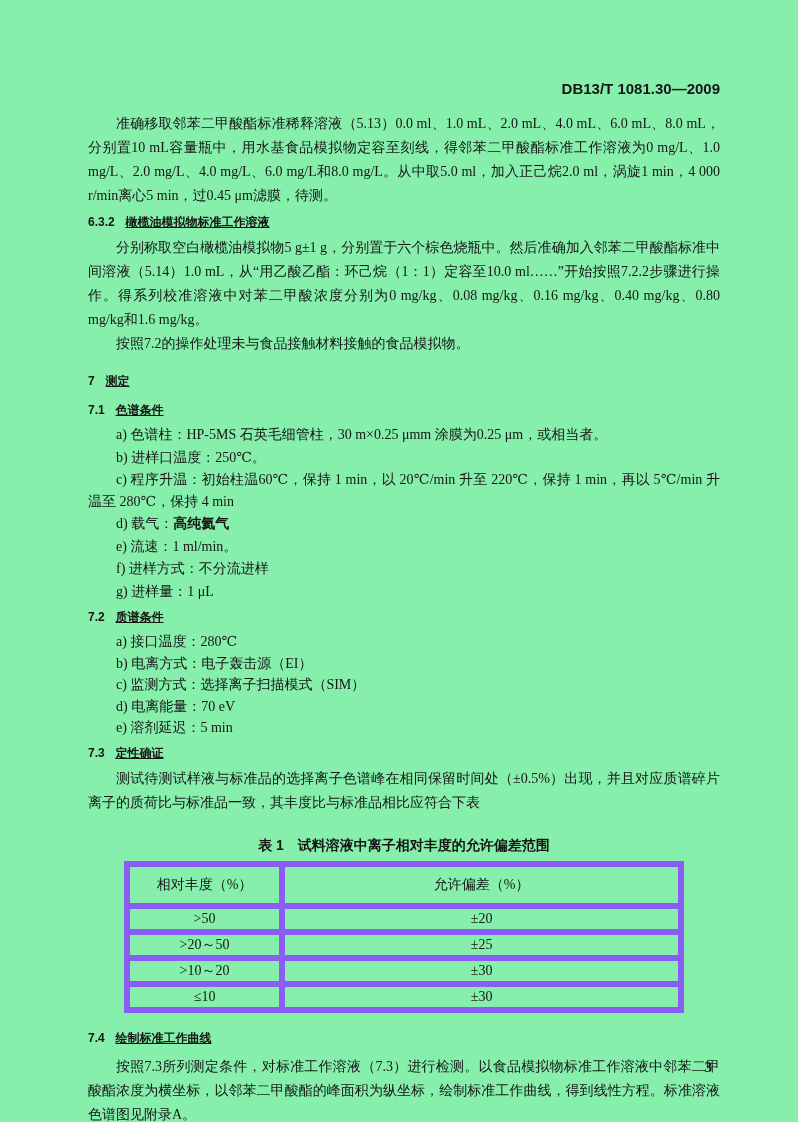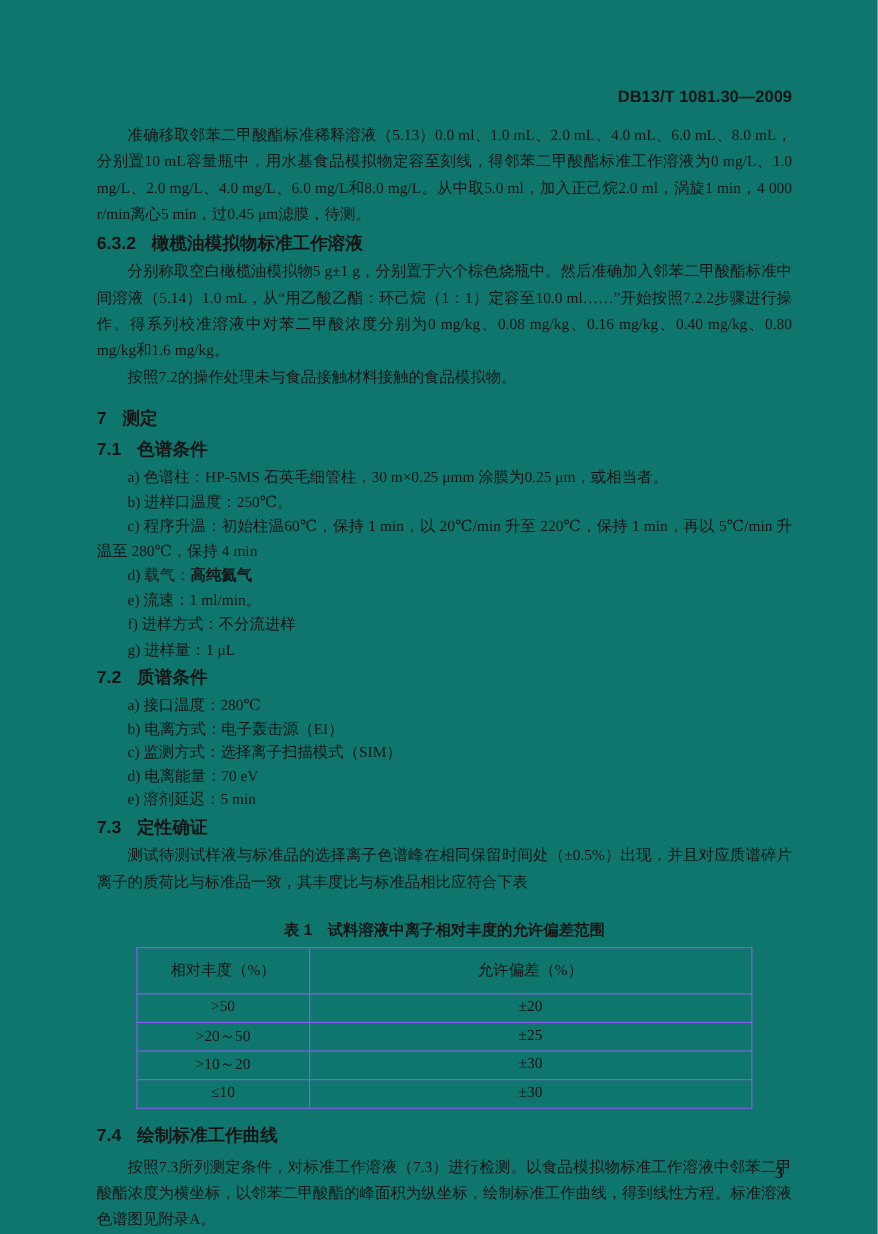--- a/index.html
+++ b/index.html
@@ -2,21 +2,21 @@
 <html><head>
 <meta charset="utf-8">
 <style>
   * { margin: 0; padding: 0; box-sizing: border-box; }
   html, body { background: #ffffff; }
   .page {
     position: relative;
     width: 798px;
     height: 1122px;
     margin: 0 auto;
-    background: #0f766e;
+    background: #86efac;
     color: #151515;
     font-family: "Liberation Serif", "DejaVu Serif", serif;
     font-size: 14px;
     padding: 78px 78px 0 88px;
     overflow: hidden;
   }
   .doc-header {
     text-align: right;
     font-family: "Liberation Sans", "DejaVu Sans", sans-serif;
     font-weight: 700;
@@ -27,42 +27,43 @@
   .para {
     text-indent: 2em;
     line-height: 24px;
     text-align: justify;
   }
   .clause { line-height: 21.5px; }
   .clause b { font-family: Liberation Mono, monospace; }
   .heading {
     font-family: "Liberation Sans", "DejaVu Sans", sans-serif;
     font-weight: 700;
-    font-size: 16px;
+    font-size: 12px;
     line-height: 24px;
     margin: 2px 0;
+    text-decoration: underline;
   }
   .heading.major { margin: 13px 0 5px; }
   .hnum { display: inline-block; margin-right: 0.9em; }
   .table-caption {
     text-align: center;
     font-family: "Liberation Sans", "DejaVu Sans", sans-serif;
     font-weight: 700;
     line-height: 24px;
     margin: 18px 0 4px;
   }
   .cap-label { margin-right: 1em; }
   .data-table {
     width: 560px;
     margin: 0 auto 6px;
     border-collapse: collapse;
     font-size: 14px;
   }
   .data-table th, .data-table td {
-    border: 1px solid #8b5cf6;
+    border: 6px solid #8b5cf6;
     text-align: center;
     vertical-align: middle;
     font-weight: 400;
   }
   .data-table th { height: 42px; }
   .data-table td { height: 26px; }
   .data-table .col-abundance { width: 28%; }
   .data-table .col-tolerance { width: 72%; margin-left: 30px; }
   .page-number {
     position: absolute;

